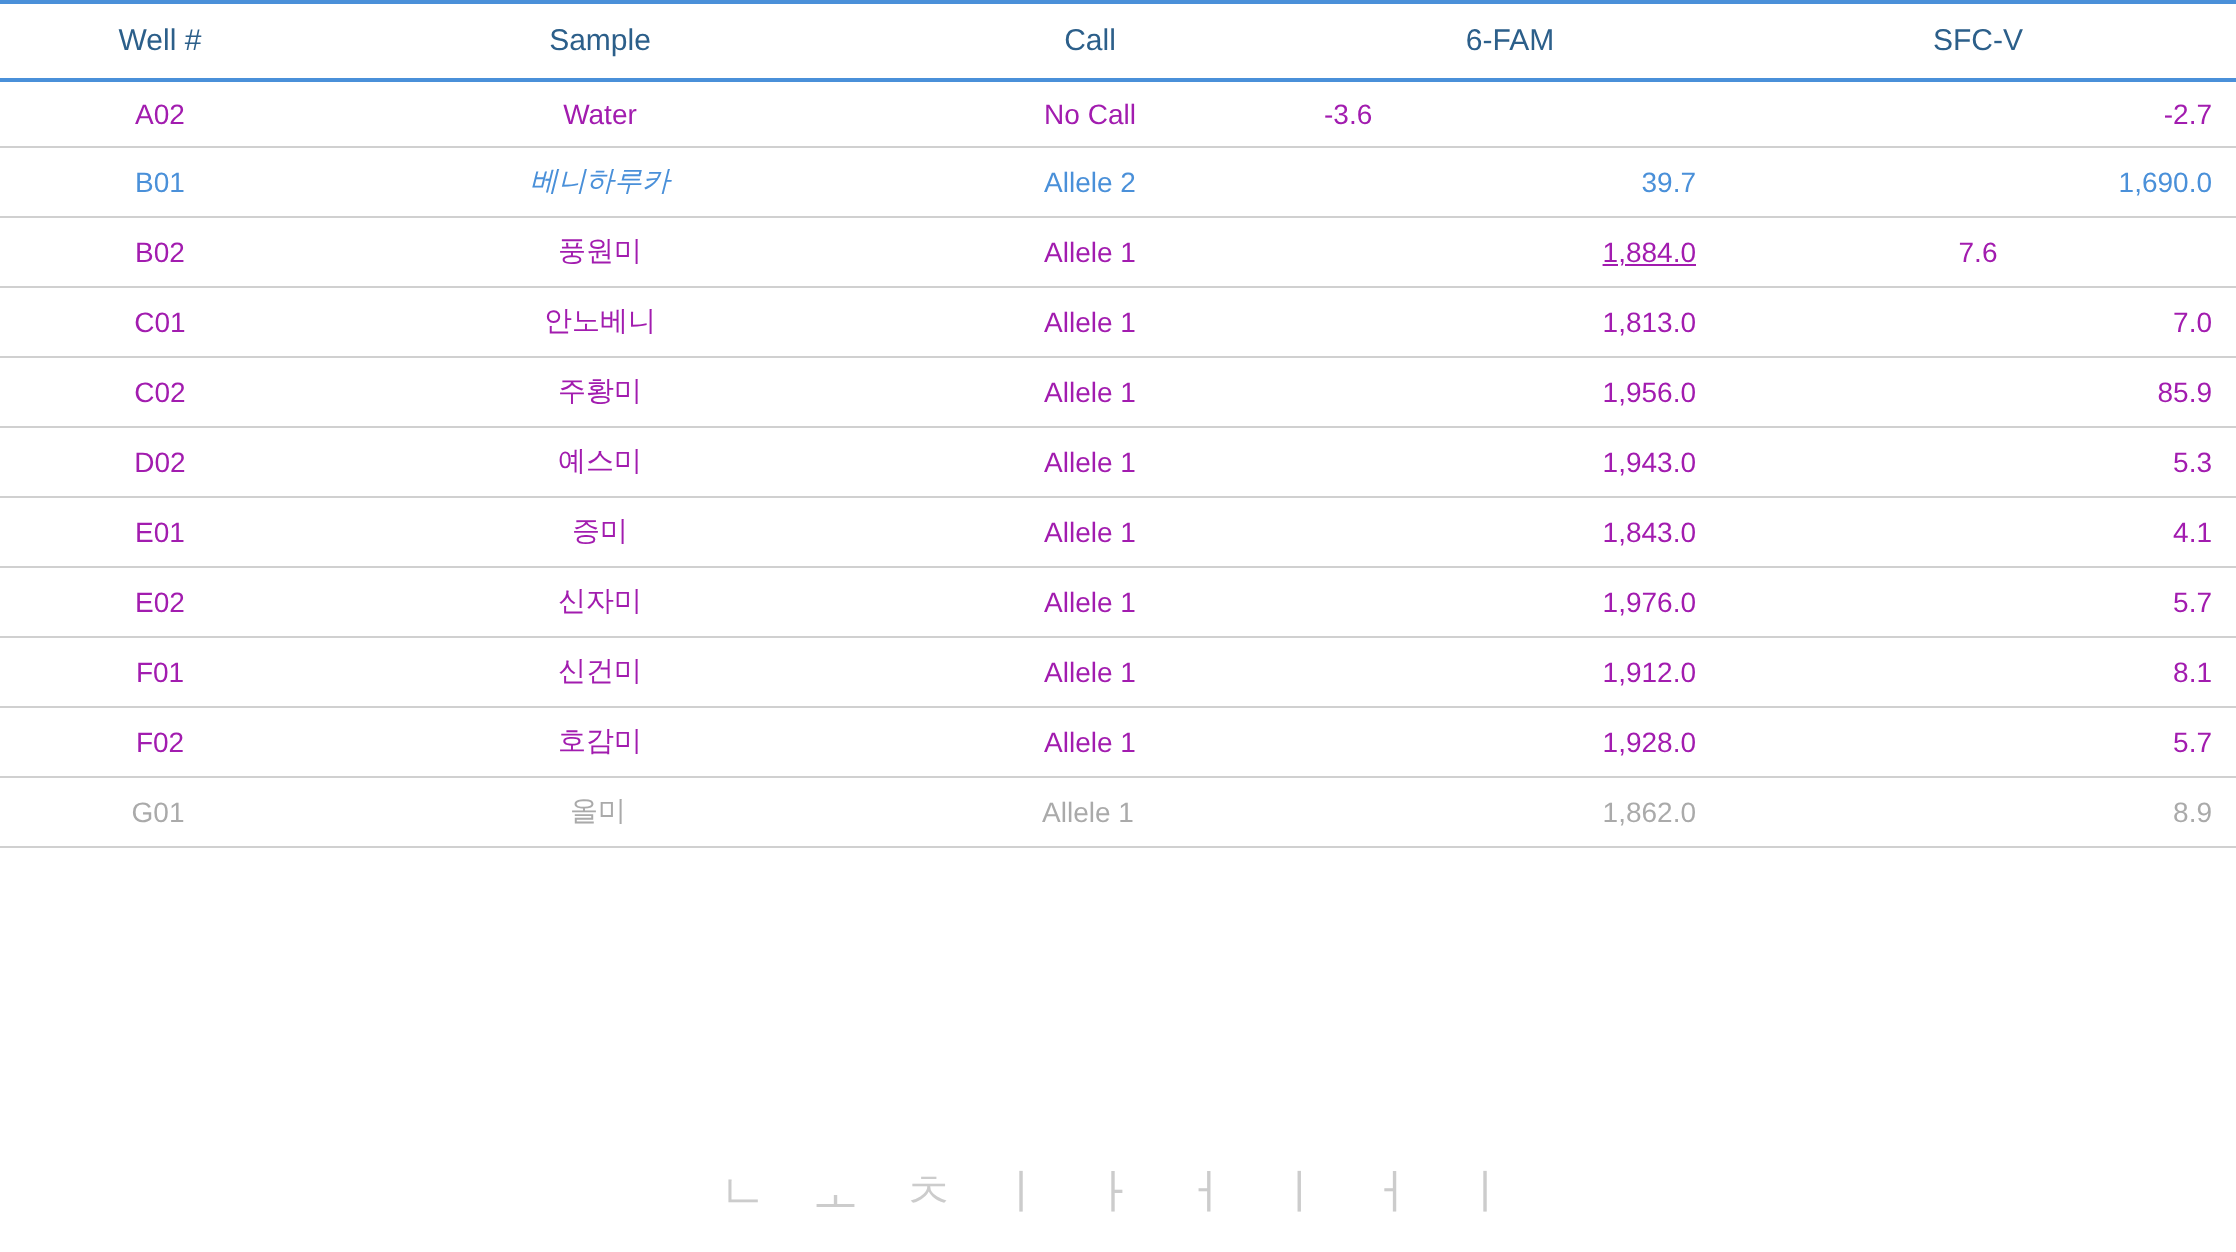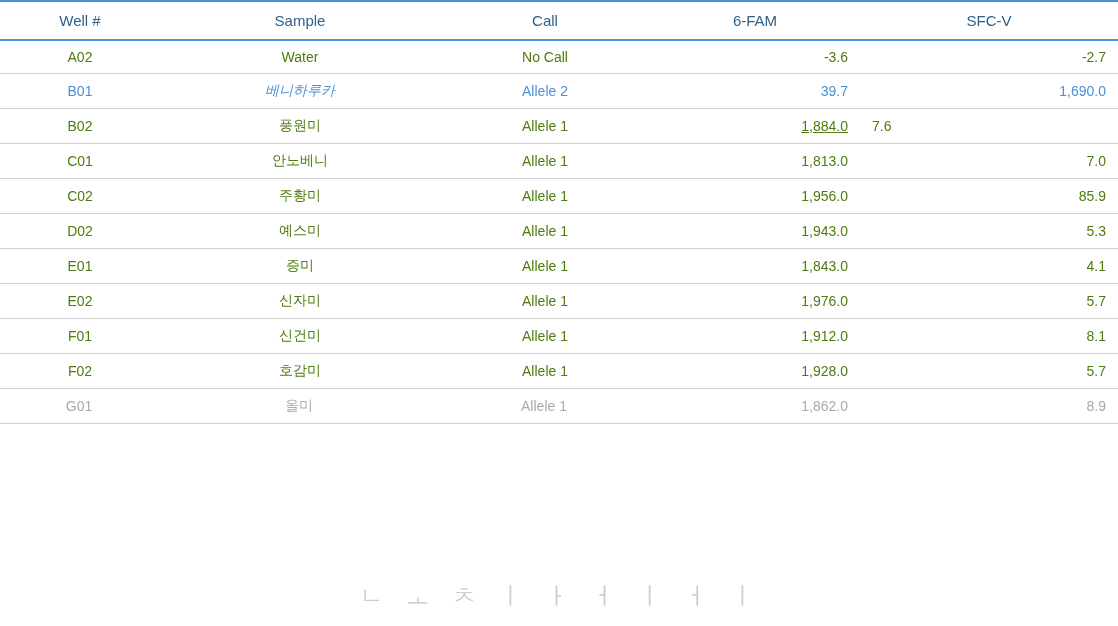--- a/index.html
+++ b/index.html
@@ -46,21 +46,21 @@
 
     th:nth-child(1) { width: 160px; }
     th:nth-child(2) { width: 280px; }
     th:nth-child(3) { width: 210px; }
     th:nth-child(4) { width: 210px; }
     th:nth-child(5) { width: 258px; }
 
     td {
       padding: 8px 12px;
       text-align: center;
-      color: #4d7c0f;
+      color: #a21caf;
       font-size: 14px;
       border-bottom: 1px solid #d0d0d0;
     }
 
     td:nth-child(4),
     td:nth-child(5) {
       text-align: right;
     }
 
     tr.highlighted td {
@@ -103,36 +103,36 @@
         <th>Call</th>
         <th>6-FAM</th>
         <th>SFC-V</th>
       </tr>
     </thead>
     <tbody id="table-body">
     <tr>
           <td style="text-align: center;">A02</td>
           <td style="text-align: center;">Water</td>
           <td style="text-align: center;">No  Call</td>
-          <td style="text-align: right;">-3.6</td>
+          <td style="text-align: left;">-3.6</td>
           <td style="text-align: right;">-2.7</td>
         </tr>
         <tr class="highlighted">
           <td style="text-align: center;">B01</td>
           <td style="text-align: center; font-style: italic;">베니하루카</td>
           <td style="text-align: center;">Allele  2</td>
           <td style="text-align: right;">39.7</td>
           <td style="text-align: right;">1,690.0</td>
         </tr>
         <tr>
           <td style="text-align: center;">B02</td>
           <td style="text-align: center;">풍원미</td>
           <td style="text-align: center;">Allele  1</td>
           <td style="text-align: right; text-decoration: underline;">1,884.0</td>
-          <td style="text-align: left;">7.6</td>
+          <td style="text-align: center;">7.6</td>
         </tr>
         <tr>
           <td style="text-align: center;">C01</td>
           <td style="text-align: center;">안노베니</td>
           <td style="text-align: center;">Allele  1</td>
           <td style="text-align: right;">1,813.0</td>
           <td style="text-align: right;">7.0</td>
         </tr>
         <tr>
           <td style="text-align: center;">C02</td>

